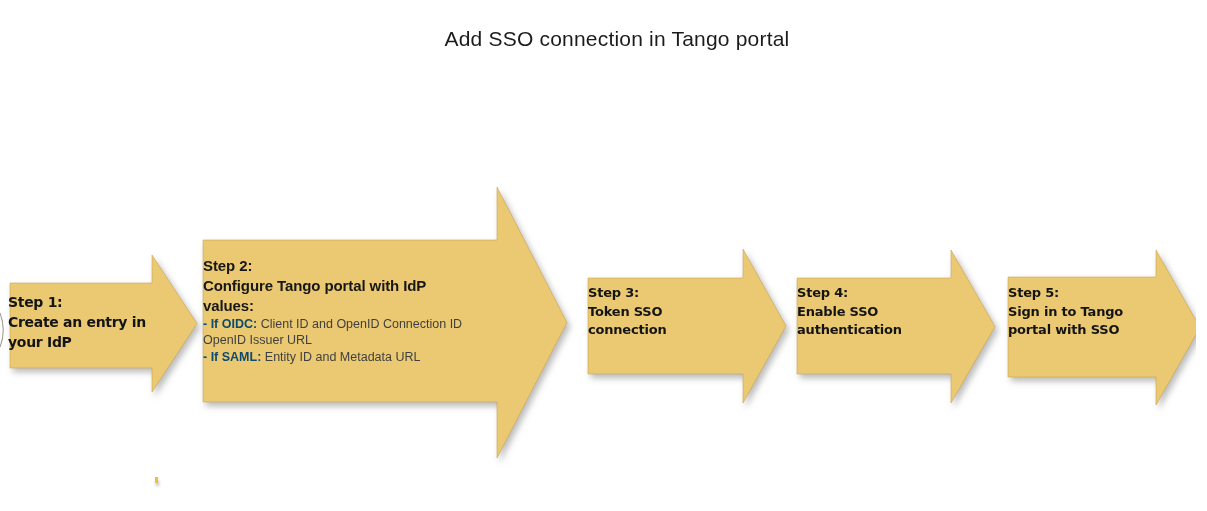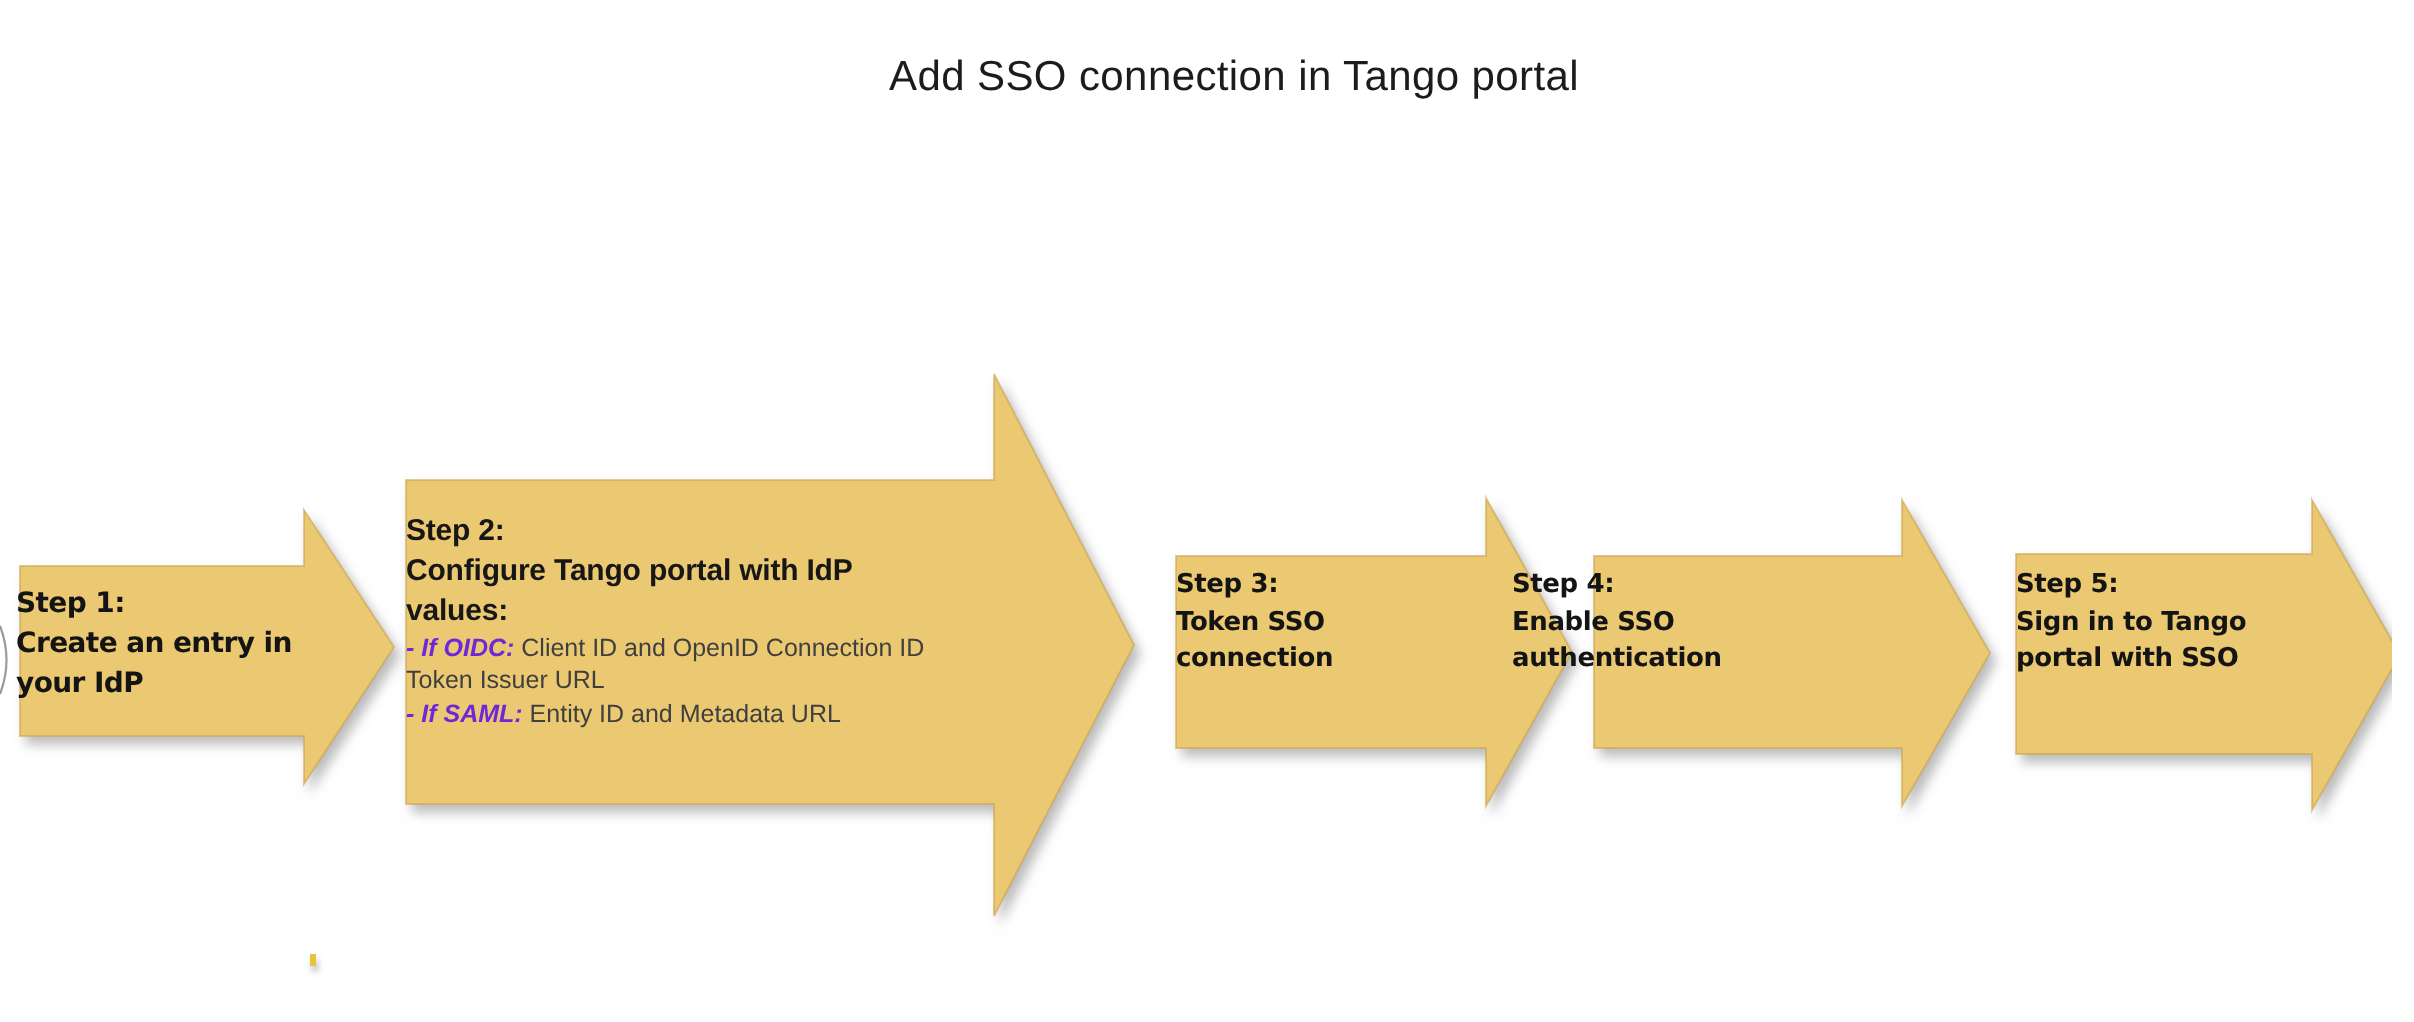--- a/index.html
+++ b/index.html
@@ -34,34 +34,34 @@
     position:absolute;
     text-align:left;
     color:#141414;
   }
   .round-bold{
     font-family:"DejaVu Sans",sans-serif;
     font-weight:bold;
   }
   .t1{left:8px;top:292px;width:180px;font-size:14px;line-height:20px;letter-spacing:-0.3px;}
   .t3{left:588px;top:284px;width:155px;font-size:13px;line-height:18.5px;letter-spacing:-0.2px;}
-  .t4{left:756px;top:284px;width:154px;font-size:13px;line-height:18.5px;letter-spacing:-0.2px;}
+  .t4{left:797px;top:284px;width:154px;font-size:13px;line-height:18.5px;letter-spacing:-0.2px;}
   .t5{left:1008px;top:284px;width:148px;font-size:13px;line-height:18.5px;letter-spacing:-0.2px;}
   .t2{
     left:203px;top:256px;width:294px;
     font-size:15px;line-height:20px;
     font-weight:bold;color:#171717;
     letter-spacing:-0.1px;
   }
   .t2 .detail{
     font-size:12.5px;line-height:16.4px;
     font-weight:normal;color:#3f3f3f;
     letter-spacing:0;
   }
-  .t2 .detail b{color:#6d28d9;font-style:italic;}
+  .t2 .detail b{color:#0c4a6e;}
   .speck{
     position:absolute;
     left:155px;top:477px;width:3px;height:6px;
     background:#e7c33c;
     box-shadow:1px 3px 3px rgba(140,140,140,0.55);
   }
   .line{display:block;}
 </style>
 </head>
 <body>
@@ -89,21 +89,21 @@
     <span class="line">Step 1:</span>
     <span class="line">Create an entry in</span>
     <span class="line">your IdP</span>
   </div>
 
   <div class="step-text t2">
     <span class="line">Step 2:</span>
     <span class="line">Configure Tango portal with IdP</span>
     <span class="line">values:</span>
     <span class="line detail"><b>- If OIDC:</b><span> Client ID and OpenID Connection ID</span></span>
-    <span class="line detail"><span>Token Issuer URL</span></span>
+    <span class="line detail"><span>OpenID Issuer URL</span></span>
     <span class="line detail"><b>- If SAML:</b><span> Entity ID and Metadata URL</span></span>
   </div>
 
   <div class="step-text round-bold t3">
     <span class="line">Step 3:</span>
     <span class="line">Token SSO</span>
     <span class="line">connection</span>
   </div>
 
   <div class="step-text round-bold t4">

